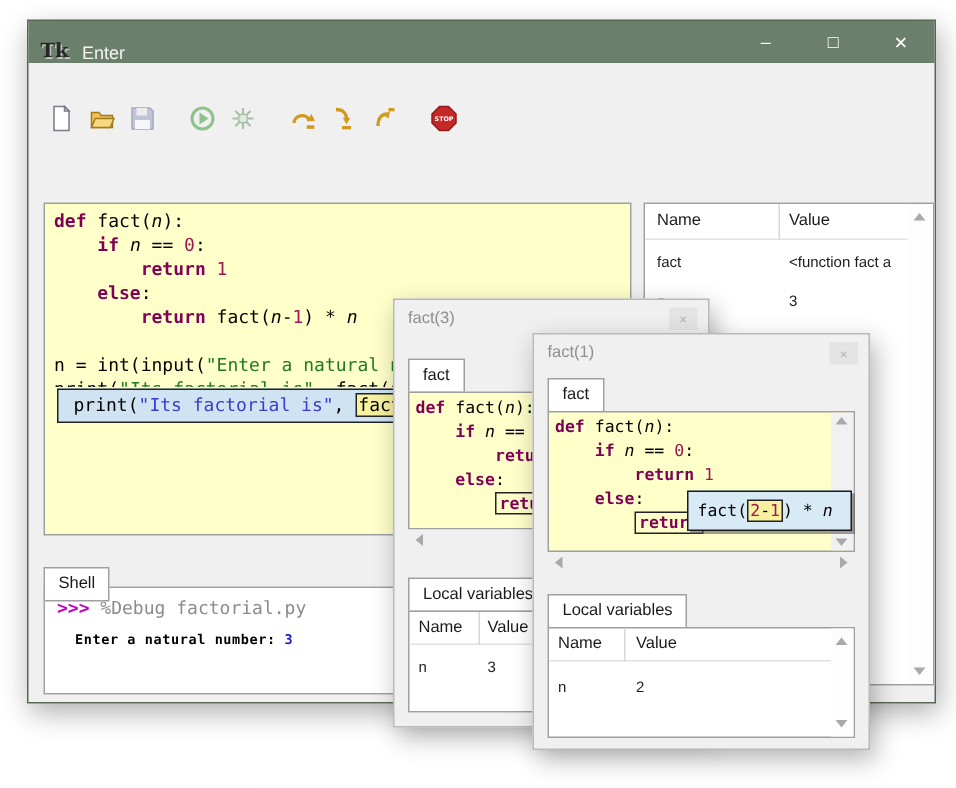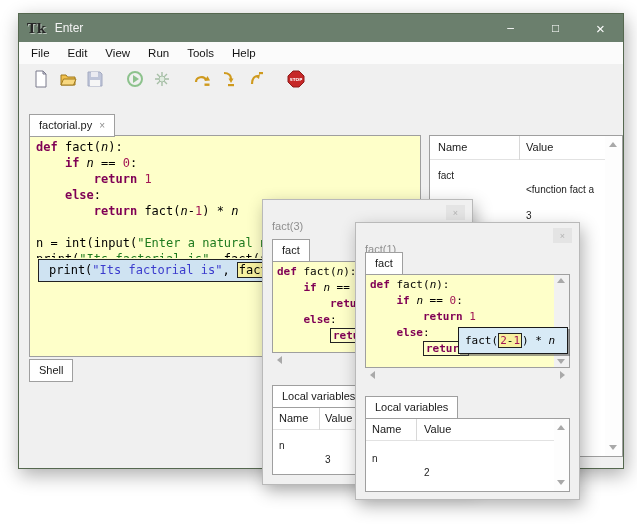--- a/index.html
+++ b/index.html
@@ -3,21 +3,21 @@
 <meta charset="utf-8">
 <style>
   *{box-sizing:border-box;margin:0;padding:0}
   html,body{width:637px;height:525px;background:#fff;overflow:hidden;
     font-family:"Liberation Sans",sans-serif;position:relative}
 
   
   #main-window{position:absolute;left:18px;top:13px;width:606px;height:456px;
     background:#f0f0f0;border:1px solid #55684f;box-shadow:2px 6px 18px rgba(0,0,0,.32)}
   #titlebar{position:absolute;left:0;top:0;width:100%;height:28px;background:#6b7f6d;
-    display:flex;align-items:center;color:#f4f4f4}
+    display:flex;align-items:flex-end;color:#f4f4f4}
   #app-logo{margin-left:8px;font-family:"DejaVu Serif",serif;font-weight:bold;
     font-size:13px;color:#262626;text-shadow:1px 1px 0 #b9c4ba}
   #window-title{margin-left:9px;font-size:12px}
   #win-controls{margin-left:auto;display:flex;height:100%}
   .winbtn{width:45px;height:28px;display:flex;align-items:center;justify-content:center;
     font-size:12px;color:#fff}
   .winbtn.close{font-size:15px}
 
   #menubar{position:absolute;left:0;top:28px;width:100%;height:22px;background:#fbfbfb;
     display:flex;align-items:center;font-size:11.5px;color:#141414;padding-left:3px}
@@ -53,53 +53,53 @@
   .str{color:#1e7a1e}
   .strb{color:#3b3bcd}
   .it{font-style:italic}
   .box-y{background:#f7f1a0;border:1px solid #222;padding:0 1px}
   .box-r{border:1px solid #222;padding:0 2px}
   .prompt{color:#c400c4;font-weight:bold}
   .magic{color:#8b8b8b}
   .inp{color:#1a1acc;font-weight:bold}
 
   
-  #shell-tab{left:10px;top:345px}
+  #shell-tab{left:10px;top:364px}
   #shell-area{left:10px;top:377px;width:392px;height:72px;padding:6px 8px}
   #shell-line1{font-family:"DejaVu Sans Mono",monospace;font-size:12px;white-space:pre}
   #shell-line2{font-family:"DejaVu Sans Mono",monospace;font-size:9px;font-weight:bold;
     margin-top:10px;padding-left:12px;letter-spacing:.4px;white-space:pre}
 
   
   #vars-tab{left:414px;top:100px}
   #vars-area{left:410px;top:121px;width:194px;height:322px}
   .thead{position:absolute;left:0;top:0;width:100%;height:24px;border-bottom:1px solid #e2e2e2;
     font-size:11px;color:#1a1a1a}
   .thead .h1{position:absolute;left:8px;top:5px}
   .coldiv{position:absolute;top:0;width:1px;height:24px;background:#d8d8d8}
   .vrow{position:absolute;left:0;width:100%;height:24px;font-size:10px;color:#1c1c1c}
   .vrow .c1{position:absolute;left:8px;top:6px}
-  .vrow .c2{position:absolute;top:20px;right:20px;overflow:hidden;white-space:nowrap}
+  .vrow .c2{position:absolute;top:6px;right:20px;overflow:hidden;white-space:nowrap}
   .scrollcol{position:absolute;right:0;top:0;width:17px;height:100%;background:#fdfdfd}
   .arr{width:0;height:0;position:absolute}
   .arr-up{border-left:4px solid transparent;border-right:4px solid transparent;
     border-bottom:5px solid #a9a9a9;left:4px;top:6px}
   .arr-down{border-left:4px solid transparent;border-right:4px solid transparent;
     border-top:5px solid #a9a9a9;left:4px;bottom:6px}
   .arr-left{border-top:4px solid transparent;border-bottom:4px solid transparent;
     border-right:5px solid #a9a9a9;left:5px;top:3px}
   .arr-right{border-top:4px solid transparent;border-bottom:4px solid transparent;
     border-left:5px solid #a9a9a9;right:5px;top:3px}
 
   
   .popup{position:absolute;background:#f0f0f0;border:1px solid #b9b9b9;
     box-shadow:3px 6px 16px rgba(0,0,0,.30)}
   #popup3{left:262px;top:199px;width:211px;height:286px;z-index:5}
   #popup2{left:355px;top:222px;width:225px;height:278px;z-index:6}
-  .popup-title{position:absolute;left:9px;top:20px;font-size:11px;color:#8f8f8f}
+  .popup-title{position:absolute;left:9px;top:6px;font-size:11px;color:#8f8f8f}
   .popup-close{position:absolute;right:7px;top:5px;width:19px;height:15px;background:#e4e4e4;
     color:#b4b4b4;font-size:9px;display:flex;align-items:center;justify-content:center}
   .pcode{position:absolute;background:#feffc9;border:1px solid #9f9f9f;
     font-family:"DejaVu Sans Mono",monospace;font-size:11px;line-height:16px;
     padding:2px 0 0 4px;overflow:hidden}
   .pcode .vsc{position:absolute;right:0;top:0;width:15px;height:100%;background:#f1f1f1}
   .hscroll{position:absolute;height:15px;background:#f0f0f0}
   .ptable{position:absolute;background:#fff;border:1px solid #9f9f9f;font-size:10px}
   .ptable .thead{height:22px;font-size:11px}
   .ptable .thead .h1{top:4px;left:6px}
@@ -133,28 +133,20 @@
         </div>
       <div class="winbtn">
           <span>□</span>
         </div>
       <div class="winbtn close">
           <span>×</span>
         </div>
     </div>
   </div>
 
-  <div id="menubar">
-    <span class="menu-item">File</span>
-    <span class="menu-item">Edit</span>
-    <span class="menu-item">View</span>
-    <span class="menu-item">Run</span>
-    <span class="menu-item">Tools</span>
-    <span class="menu-item">Help</span>
-  </div>
 
   <div id="toolbar">
     <button class="tb">
       <svg width="18" height="18">
           <path d="M4 1h7l3 3v13H4z" fill="#ffffff" stroke="#7a7a8c"></path>
           <path d="M11 1l3 3h-3z" fill="#dcdce8" stroke="#7a7a8c"></path>
         </svg>
     </button>
     <button class="tb">
       <svg width="18" height="18">
@@ -206,30 +198,31 @@
     </button>
     <span class="tgap"></span>
     <button class="tb">
       <svg width="18" height="18">
           <polygon points="6,1 12,1 17,6 17,12 12,17 6,17 1,12 1,6" fill="#c62828" stroke="#8e1b1b"></polygon>
           <text x="9" y="10.8" font-size="4.2" fill="#ffffff" text-anchor="middle" font-weight="bold" font-family="DejaVu Sans, sans-serif">STOP</text>
         </svg>
     </button>
   </div>
 
-  <div class="tab" id="editor-tab">
-    <span>factorial.py</span><span class="tab-close">×</span>
-  </div>
   <div class="panel" id="editor-area">
     <div id="editor-lines" class="codefont"><div class="cl"><span class="kw">def</span><span> fact(</span><span class="it">n</span><span>):</span></div><div class="cl"><span>    </span><span class="kw">if</span><span> </span><span class="it">n</span><span> == </span><span class="num">0</span><span>:</span></div><div class="cl"><span>        </span><span class="kw">return</span><span> </span><span class="num">1</span></div><div class="cl"><span>    </span><span class="kw">else</span><span>:</span></div><div class="cl"><span>        </span><span class="kw">return</span><span> fact(</span><span class="it">n</span><span>-</span><span class="num">1</span><span>) * </span><span class="it">n</span></div><div class="cl"><span> </span></div><div class="cl"><span>n = int(input(</span><span class="str">"Enter a natural number: "</span><span>))</span></div></div>
     <div id="editor-clip"><span>print(</span><span class="str">"Its factorial is"</span><span>, fact(</span><span class="it">n</span><span>))</span></div>
     <div id="focus-box"><span>print(</span><span class="strb">"Its factorial is"</span><span>, </span><span class="box-y"><span>fact(</span><span class="num">3</span></span></div>
   </div>
 
   <div class="tab" id="shell-tab"><span>Shell</span></div>
+  <div class="panel" id="shell-area">
+    <div id="shell-line1"><span class="prompt">&gt;&gt;&gt; </span><span class="magic">%Debug factorial.py</span></div>
+    <div id="shell-line2"><span>Enter a natural number: </span><span class="inp">3</span></div>
+  </div>
 
   <div class="panel" id="vars-area">
     <div class="thead">
       <span class="h1">Name</span>
       <span class="h1" style="left:96px">Value</span>
       <span class="coldiv" style="left:89px"></span>
     </div>
     <div class="vrow" style="top:28px">
       <span class="c1">fact</span>
       <span class="c2" style="left:96px">&lt;function fact a</span>

